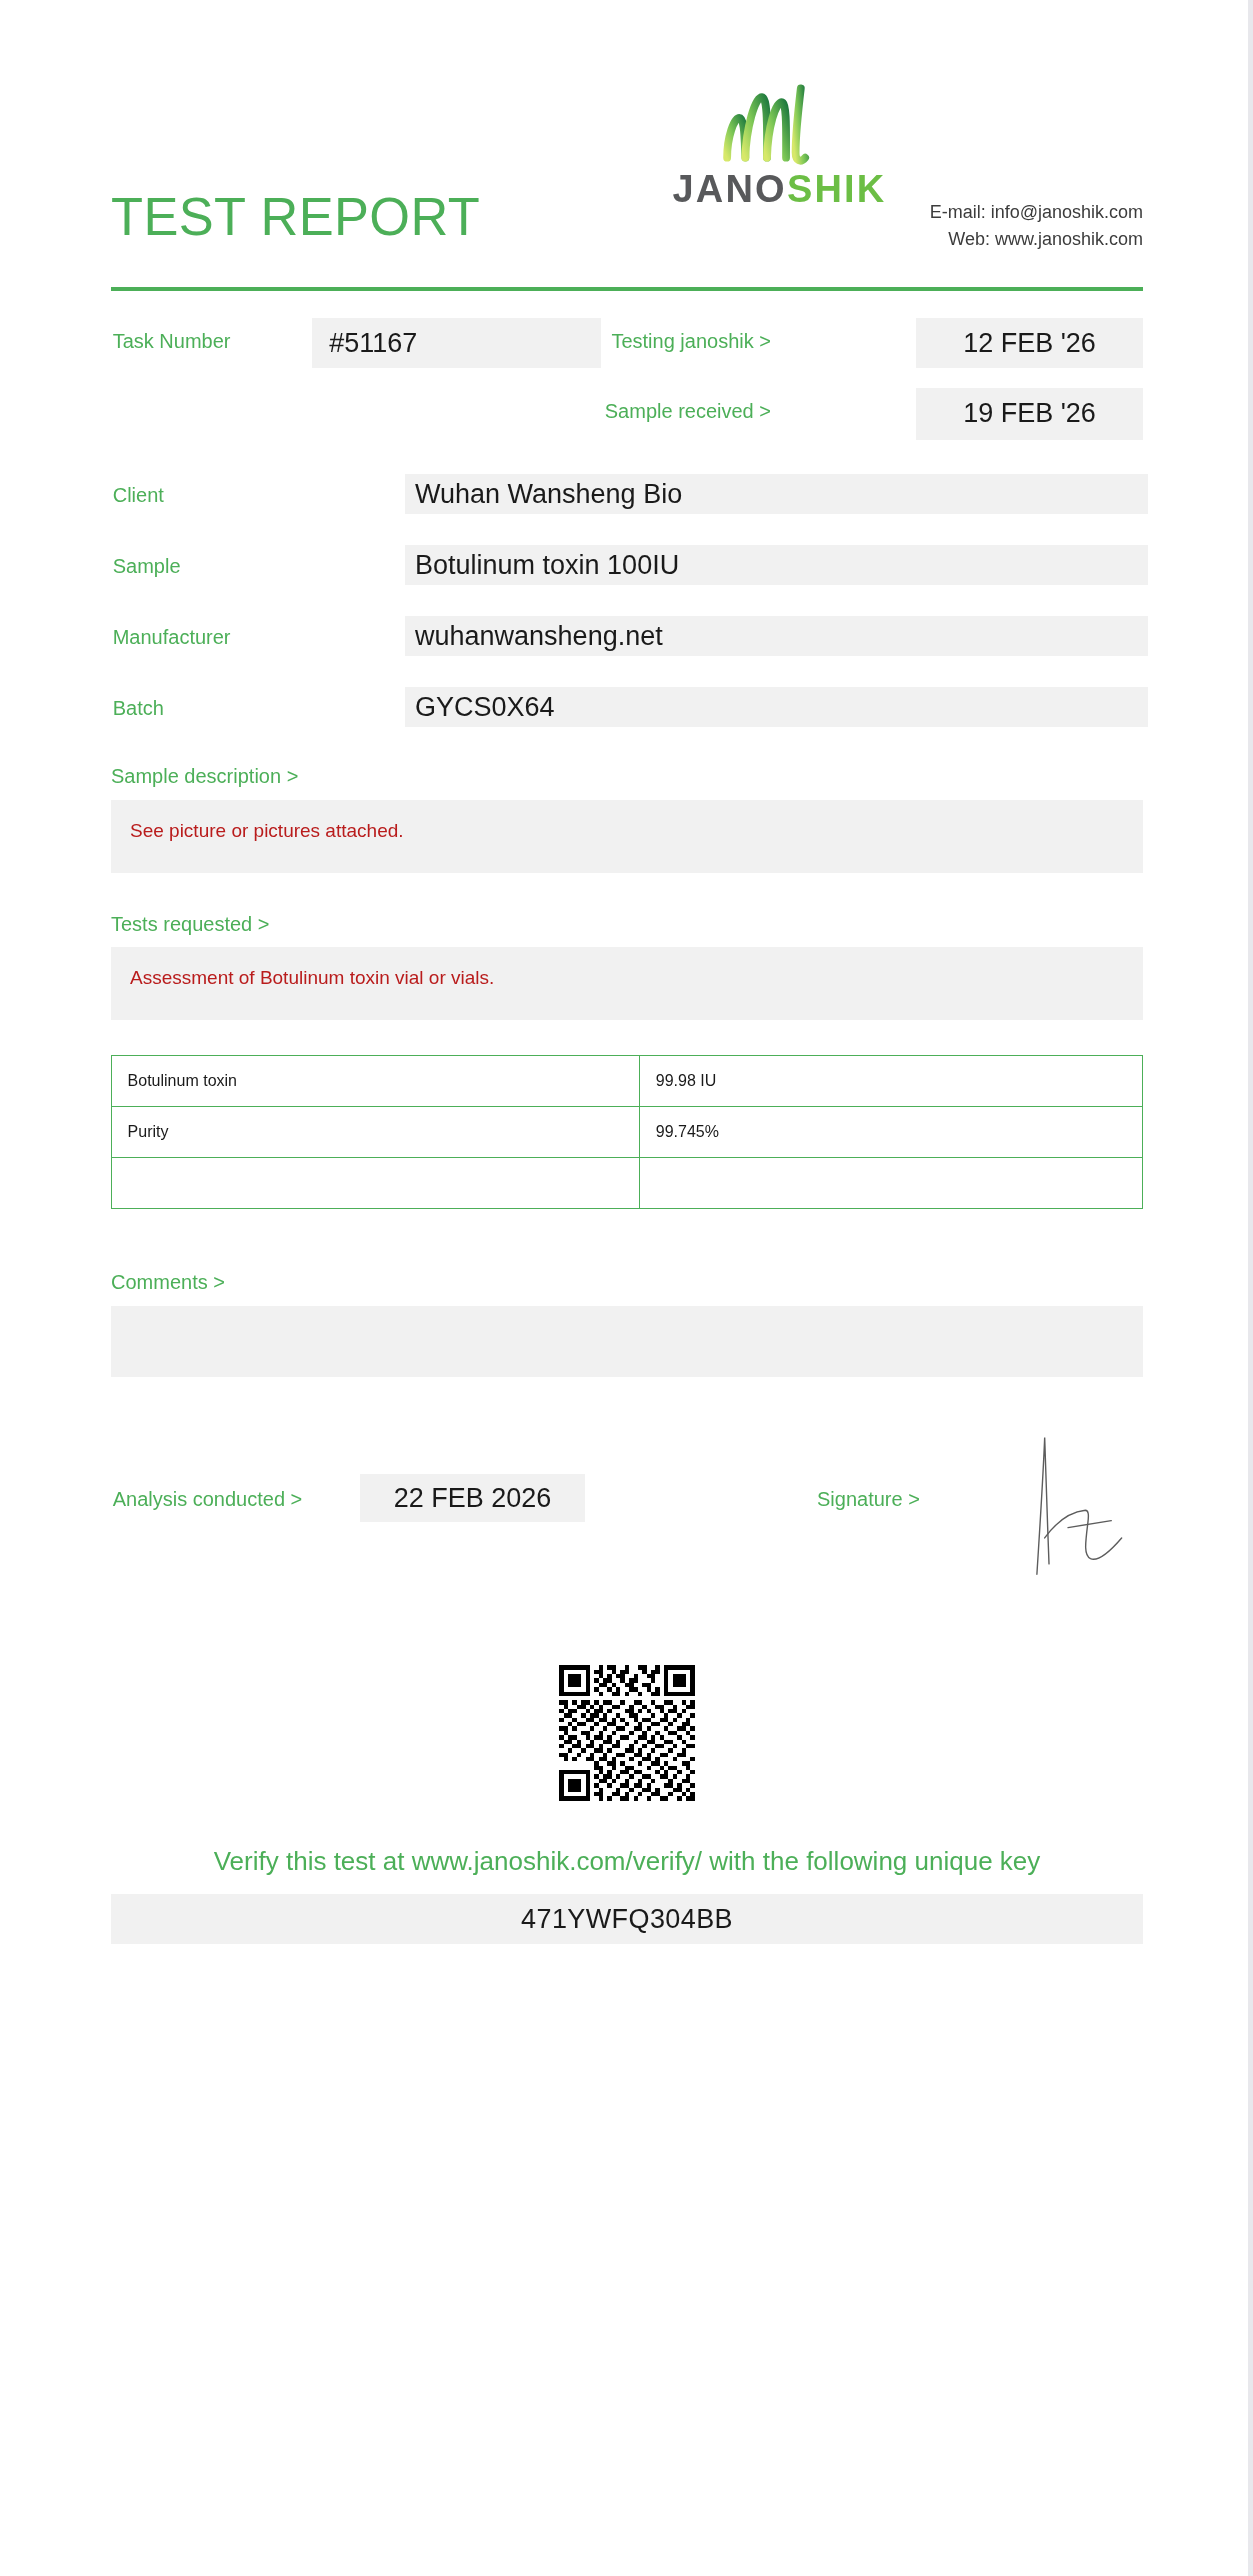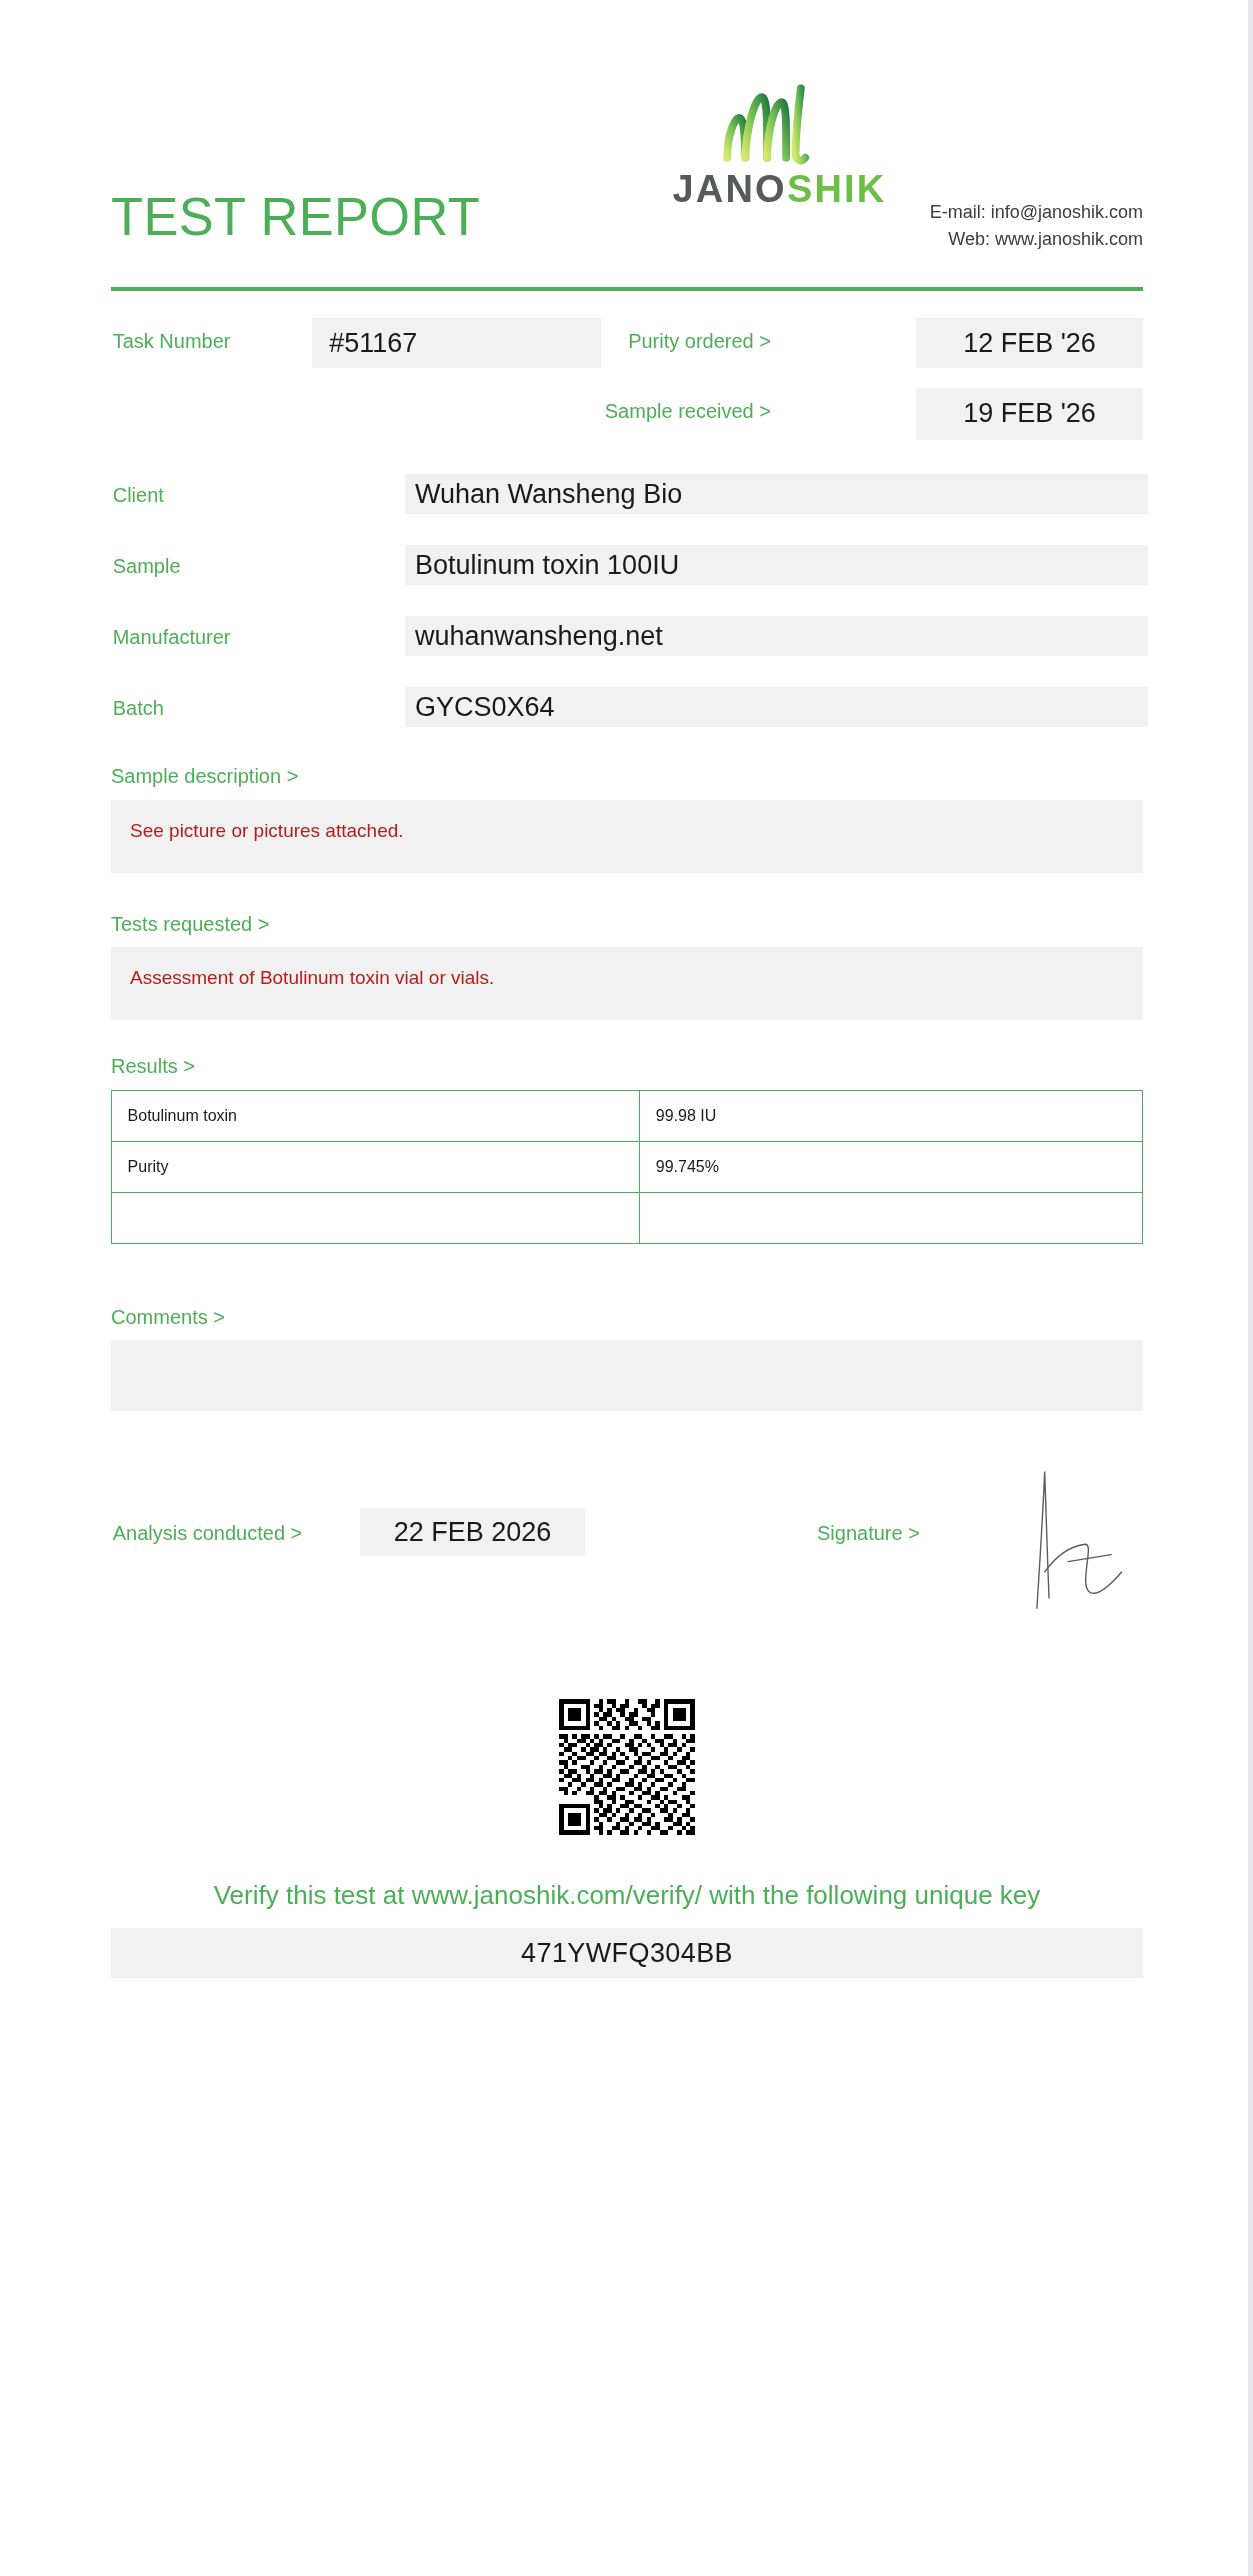--- a/index.html
+++ b/index.html
@@ -231,21 +231,21 @@
     </div>
 
     <div class="rule"></div>
   </div>
 
   <div class="taskzone">
     <div class="lbl task-label">Task Number</div>
     <div class="box task-box">#51167</div>
 
     <div class="lbl dt-label-1">
-      <span>Purity ordered</span>
+      <span>Testing janoshik</span>
       <span class="chev">&gt;</span>
     </div>
     <div class="box dt-box-1">12 FEB '26</div>
 
     <div class="lbl dt-label-2">
       <span>Sample received</span>
       <span class="chev">&gt;</span>
     </div>
     <div class="box dt-box-2">19 FEB '26</div>
   </div>
@@ -279,24 +279,20 @@
 
   <div class="section" style="margin-top:40px;">
     <div class="lbl section-head">
       <span>Tests requested</span>
       <span class="chev">&gt;</span>
     </div>
     <div class="section-body h-tests">Assessment of Botulinum toxin vial or vials.</div>
   </div>
 
   <div class="section" style="margin-top:35px;">
-    <div class="lbl section-head">
-      <span>Results</span>
-      <span class="chev">&gt;</span>
-    </div>
     <div class="results-wrap" style="margin-top:8.7px;">
       <table class="results">
         <tbody>
           <tr>
             <td class="c1">Botulinum toxin</td>
             <td>99.98 IU</td>
           </tr>
           <tr>
             <td class="c1">Purity</td>
             <td>99.745%</td>

